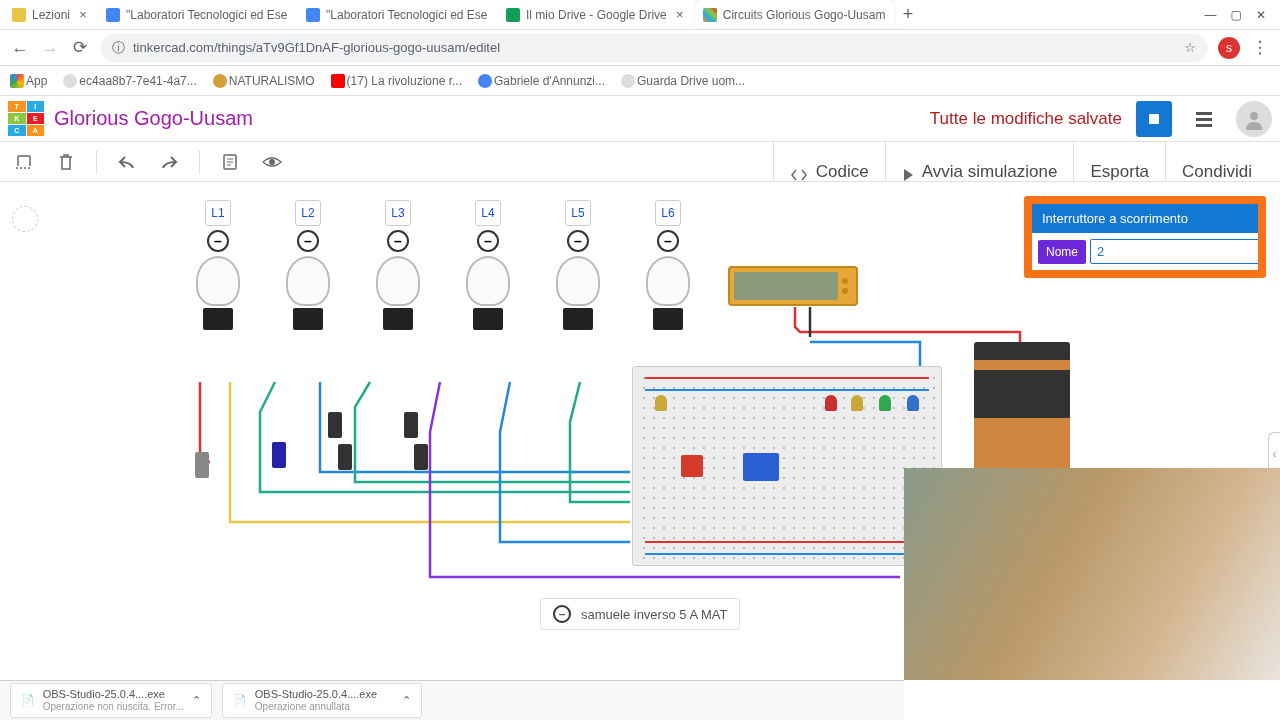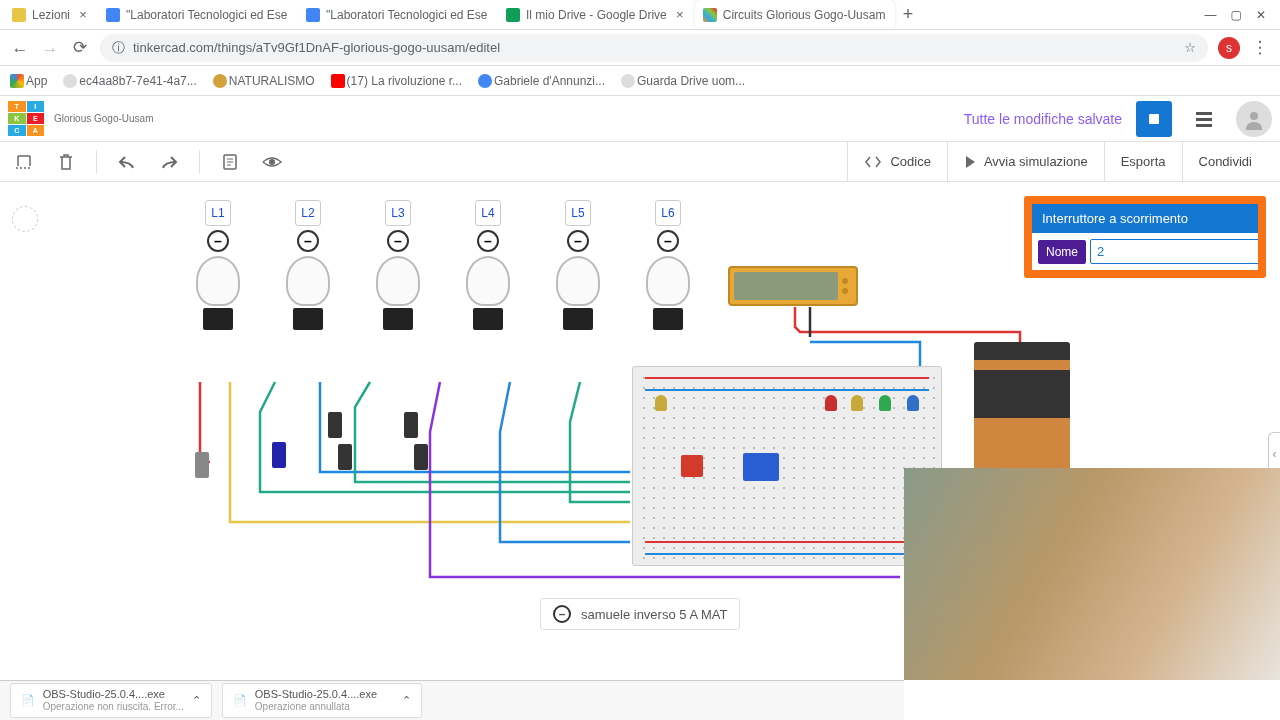--- a/index.html
+++ b/index.html
@@ -13,36 +13,36 @@
 .addrbar{height:36px;display:flex;align-items:center;padding:0 10px;gap:10px;border-bottom:1px solid #ddd}
 .nav-icon{width:20px;height:20px;color:#5f6368;display:flex;align-items:center;justify-content:center;font-size:17px}
 .url-box{flex:1;height:28px;border-radius:14px;background:#f1f3f4;display:flex;align-items:center;padding:0 12px;font-size:13px;color:#5f6368;gap:8px}
 .avatar-dot{width:22px;height:22px;border-radius:50%;background:#d33;color:#fff;font-size:12px;display:flex;align-items:center;justify-content:center}
 .bookbar{height:30px;display:flex;align-items:center;padding:0 10px;gap:16px;border-bottom:1px solid #ddd;font-size:12px;color:#5f6368}
 .bm{display:flex;align-items:center;gap:2px}
 .bm .bi{width:14px;height:14px;border-radius:2px}
 .app-header{height:46px;background:#fff;border-bottom:1px solid #e0e0e0;display:flex;align-items:center;padding:0 8px;gap:10px}
 .logo{width:36px;height:36px;display:grid;grid-template-columns:1fr 1fr;grid-template-rows:1fr 1fr 1fr;gap:1px;font-size:7px;font-weight:bold;color:#fff}
 .logo div{display:flex;align-items:center;justify-content:center}
-.project-name{font-size:10px;color:#737373;font-weight:500}
+.project-name{font-size:20px;color:#a21caf;font-weight:500}
 .header-right{margin-left:auto;display:flex;align-items:center;gap:14px}
-.save-status{font-size:14px;color:#8b5cf6}
+.save-status{font-size:17px;color:#b91c1c}
 .hbtn{width:36px;height:36px;display:flex;align-items:center;justify-content:center;border-radius:3px}
 .hbtn.blue{background:#1477d1;color:#fff}
 .user-av{width:36px;height:36px;border-radius:50%;background:#ddd;display:flex;align-items:center;justify-content:center;font-size:20px;color:#999}
 .toolbar{height:40px;border-bottom:1px solid #e0e0e0;display:flex;align-items:center;padding:0 12px;gap:18px}
 .tool-icon{width:24px;height:24px;color:#6a6a6a;display:flex;align-items:center;justify-content:center;font-size:18px}
 .tool-sep{width:1px;height:24px;background:#e0e0e0}
 .toolbar-right{margin-left:auto;display:flex;align-items:center;gap:0}
-.tbtn{height:40px;padding:0 16px;display:flex;align-items:center;gap:8px;font-size:13px;color:#4a4a4a;border-left:1px solid #e0e0e0}
+.tbtn{height:40px;padding:0 16px;display:flex;align-items:flex-end;gap:8px;font-size:17px;color:#4a4a4a;border-left:1px solid #e0e0e0}
 .canvas{position:relative;height:498px;background:#fff;overflow:hidden}
 .prop-panel{position:absolute;top:14px;right:14px;width:242px;background:#fff;border:8px solid #f97316;border-radius:3px;overflow:hidden}
 .prop-header{background:#1477d1;color:#fff;padding:7px 10px;font-size:13px;font-weight:500}
 .prop-row{display:flex;align-items:center;padding:6px;gap:4px}
-.prop-label{background:#4c1d95;color:#fff;padding:5px 8px;font-size:12px;border-radius:2px}
+.prop-label{background:#6d28d9;color:#fff;padding:5px 8px;font-size:12px;border-radius:2px}
 .prop-input{flex:1;border:1px solid #1477d1;padding:4px 6px;font-size:13px;color:#1477d1;border-radius:2px}
 .bulb-group{position:absolute;top:18px;left:195px;display:flex;gap:44px}
 .bulb-unit{display:flex;flex-direction:column;align-items:center;gap:4px}
 .bulb-label{width:26px;height:26px;border:1px solid #ccc;border-radius:3px;display:flex;align-items:center;justify-content:center;font-size:12px;color:#1d4ed8;background:#fff}
 .minus-btn{width:22px;height:22px;border:2px solid #333;border-radius:50%;display:flex;align-items:center;justify-content:center;font-size:14px;font-weight:bold}
 .bulb-icon{width:46px;height:80px;position:relative}
 .bulb-glass{width:44px;height:50px;border:2px solid #bbb;border-radius:50% 50% 40% 40%;background:rgba(240,240,240,.3);position:absolute;top:0;left:1px}
 .bulb-base{width:30px;height:22px;background:#222;position:absolute;bottom:6px;left:8px;border-radius:2px}
 .breadboard{position:absolute;top:184px;left:632px;width:310px;height:200px;background:#ededed;border:1px solid #ccc;border-radius:3px}
 .bb-holes{position:absolute;inset:6px;background-image:radial-gradient(circle,#999 1px,transparent 1.2px);background-size:10px 10px;opacity:.6}

